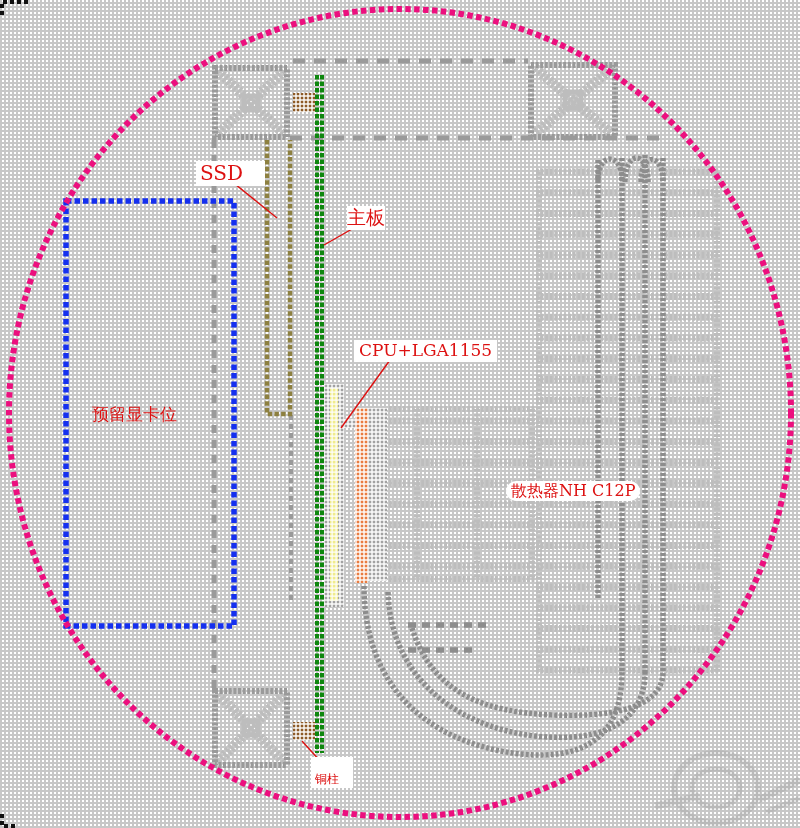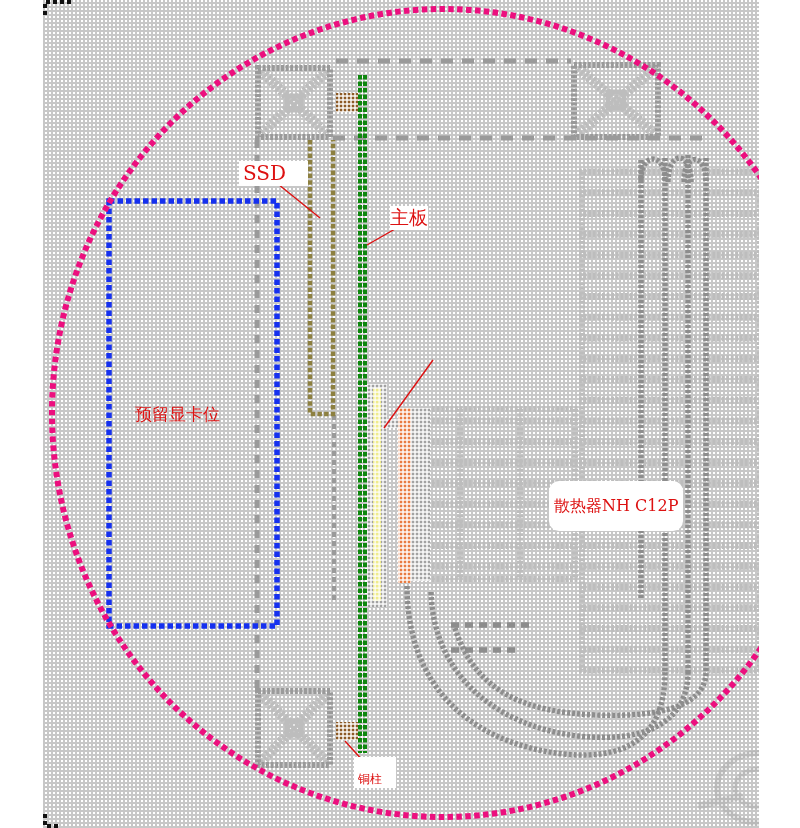--- a/index.html
+++ b/index.html
@@ -1,37 +1,36 @@
 <!DOCTYPE html>
 <html style="--mesh-gray: #c7c7c7; --circle-pink: #ec0f7e; --gpu-blue: #1530ef; --board-green: #0e870e; --ssd-olive: #8d8040; --cpu-yellow: #f0ec8c; --cooler-orange: #e97c41; --copper-brown: #8d5a26; --label-red: #dd1111; --draw-gray: #9a9a9a; --draw-light: #bdbdbd; --pipe-gray: #8d8d8d; --socket-gray: #a2a2a2; --corner-black: #111111;"><head>
 <meta charset="utf-8">
 <style>
   html,body{margin:0;padding:0;background:#ffffff;}
   #stage{
-    position:relative;width:716px;height:828px;overflow:hidden;
+    position:relative;width:800px;height:828px;overflow:hidden;
     background:
       repeating-linear-gradient(0deg, var(--mesh-gray) 0 1.6px, transparent 1.6px 4px),
       repeating-linear-gradient(90deg, var(--mesh-gray) 0 1.6px, transparent 1.6px 4px),
       #ffffff;
-    margin-left: 43px;
   }
   #drawing{position:absolute;left:0;top:0;}
   .lbl{
     position:absolute;
     color:var(--label-red);
     font-family:"DejaVu Serif","Liberation Serif",serif;
     background:#ffffff;
     line-height:1.15;
     white-space:nowrap;
     z-index:5;
   }
   .lbl-ssd   {left:196px;top:161px;font-size:20px;padding:1px 22px 1px 4px;}
   .lbl-board {left:347px;top:206px;font-size:19px;padding:1px 0;}
   .lbl-cpu   {left:354px;top:340px;font-size:17px;padding:1px 5px;}
-  .lbl-cooler{left:506px;top:481px;font-size:16px;padding:16px 5px;border-radius:10px;}
+  .lbl-cooler{left:506px;top:481px;font-size:16px;padding:1px 5px;border-radius:10px;}
   .lbl-gpu   {left:92px;top:405px;font-size:17px;background:transparent;}
   .lbl-copper{left:311px;top:757px;font-size:12px;padding:16px 14px 1px 4px;}
   .wm-main{
     position:absolute;left:320px;top:779px;z-index:6;
     font-family:"DejaVu Sans","Liberation Sans",sans-serif;
     font-weight:bold;font-style:italic;
     font-size:36px;color:#8f8f8f;opacity:0.45;letter-spacing:1px;
   }
   .wm-main .suffix{font-size:16px;font-weight:bold;margin-left:2px;}
 </style>
@@ -175,17 +174,18 @@
       <ellipse cx="716" cy="788" rx="24" ry="19" style="stroke-width:5;"></ellipse>
       <path d="M655,806 L700,796" style="stroke-width:7;"></path>
       <path d="M758,800 L800,780" style="stroke-width:7;"></path>
       <path d="M766,812 L800,798" style="stroke-width:5;"></path>
     </g>
   </svg>
 
   <div class="lbl lbl-ssd">SSD</div>
   <div class="lbl lbl-board">主板</div>
   <div class="lbl lbl-gpu">预留显卡位</div>
+  <div class="lbl lbl-cpu">CPU+LGA1155</div>
   <div class="lbl lbl-cooler">散热器NH C12P</div>
   <div class="lbl lbl-copper">铜柱</div>
 
 
 </div>
 
 </body></html>

